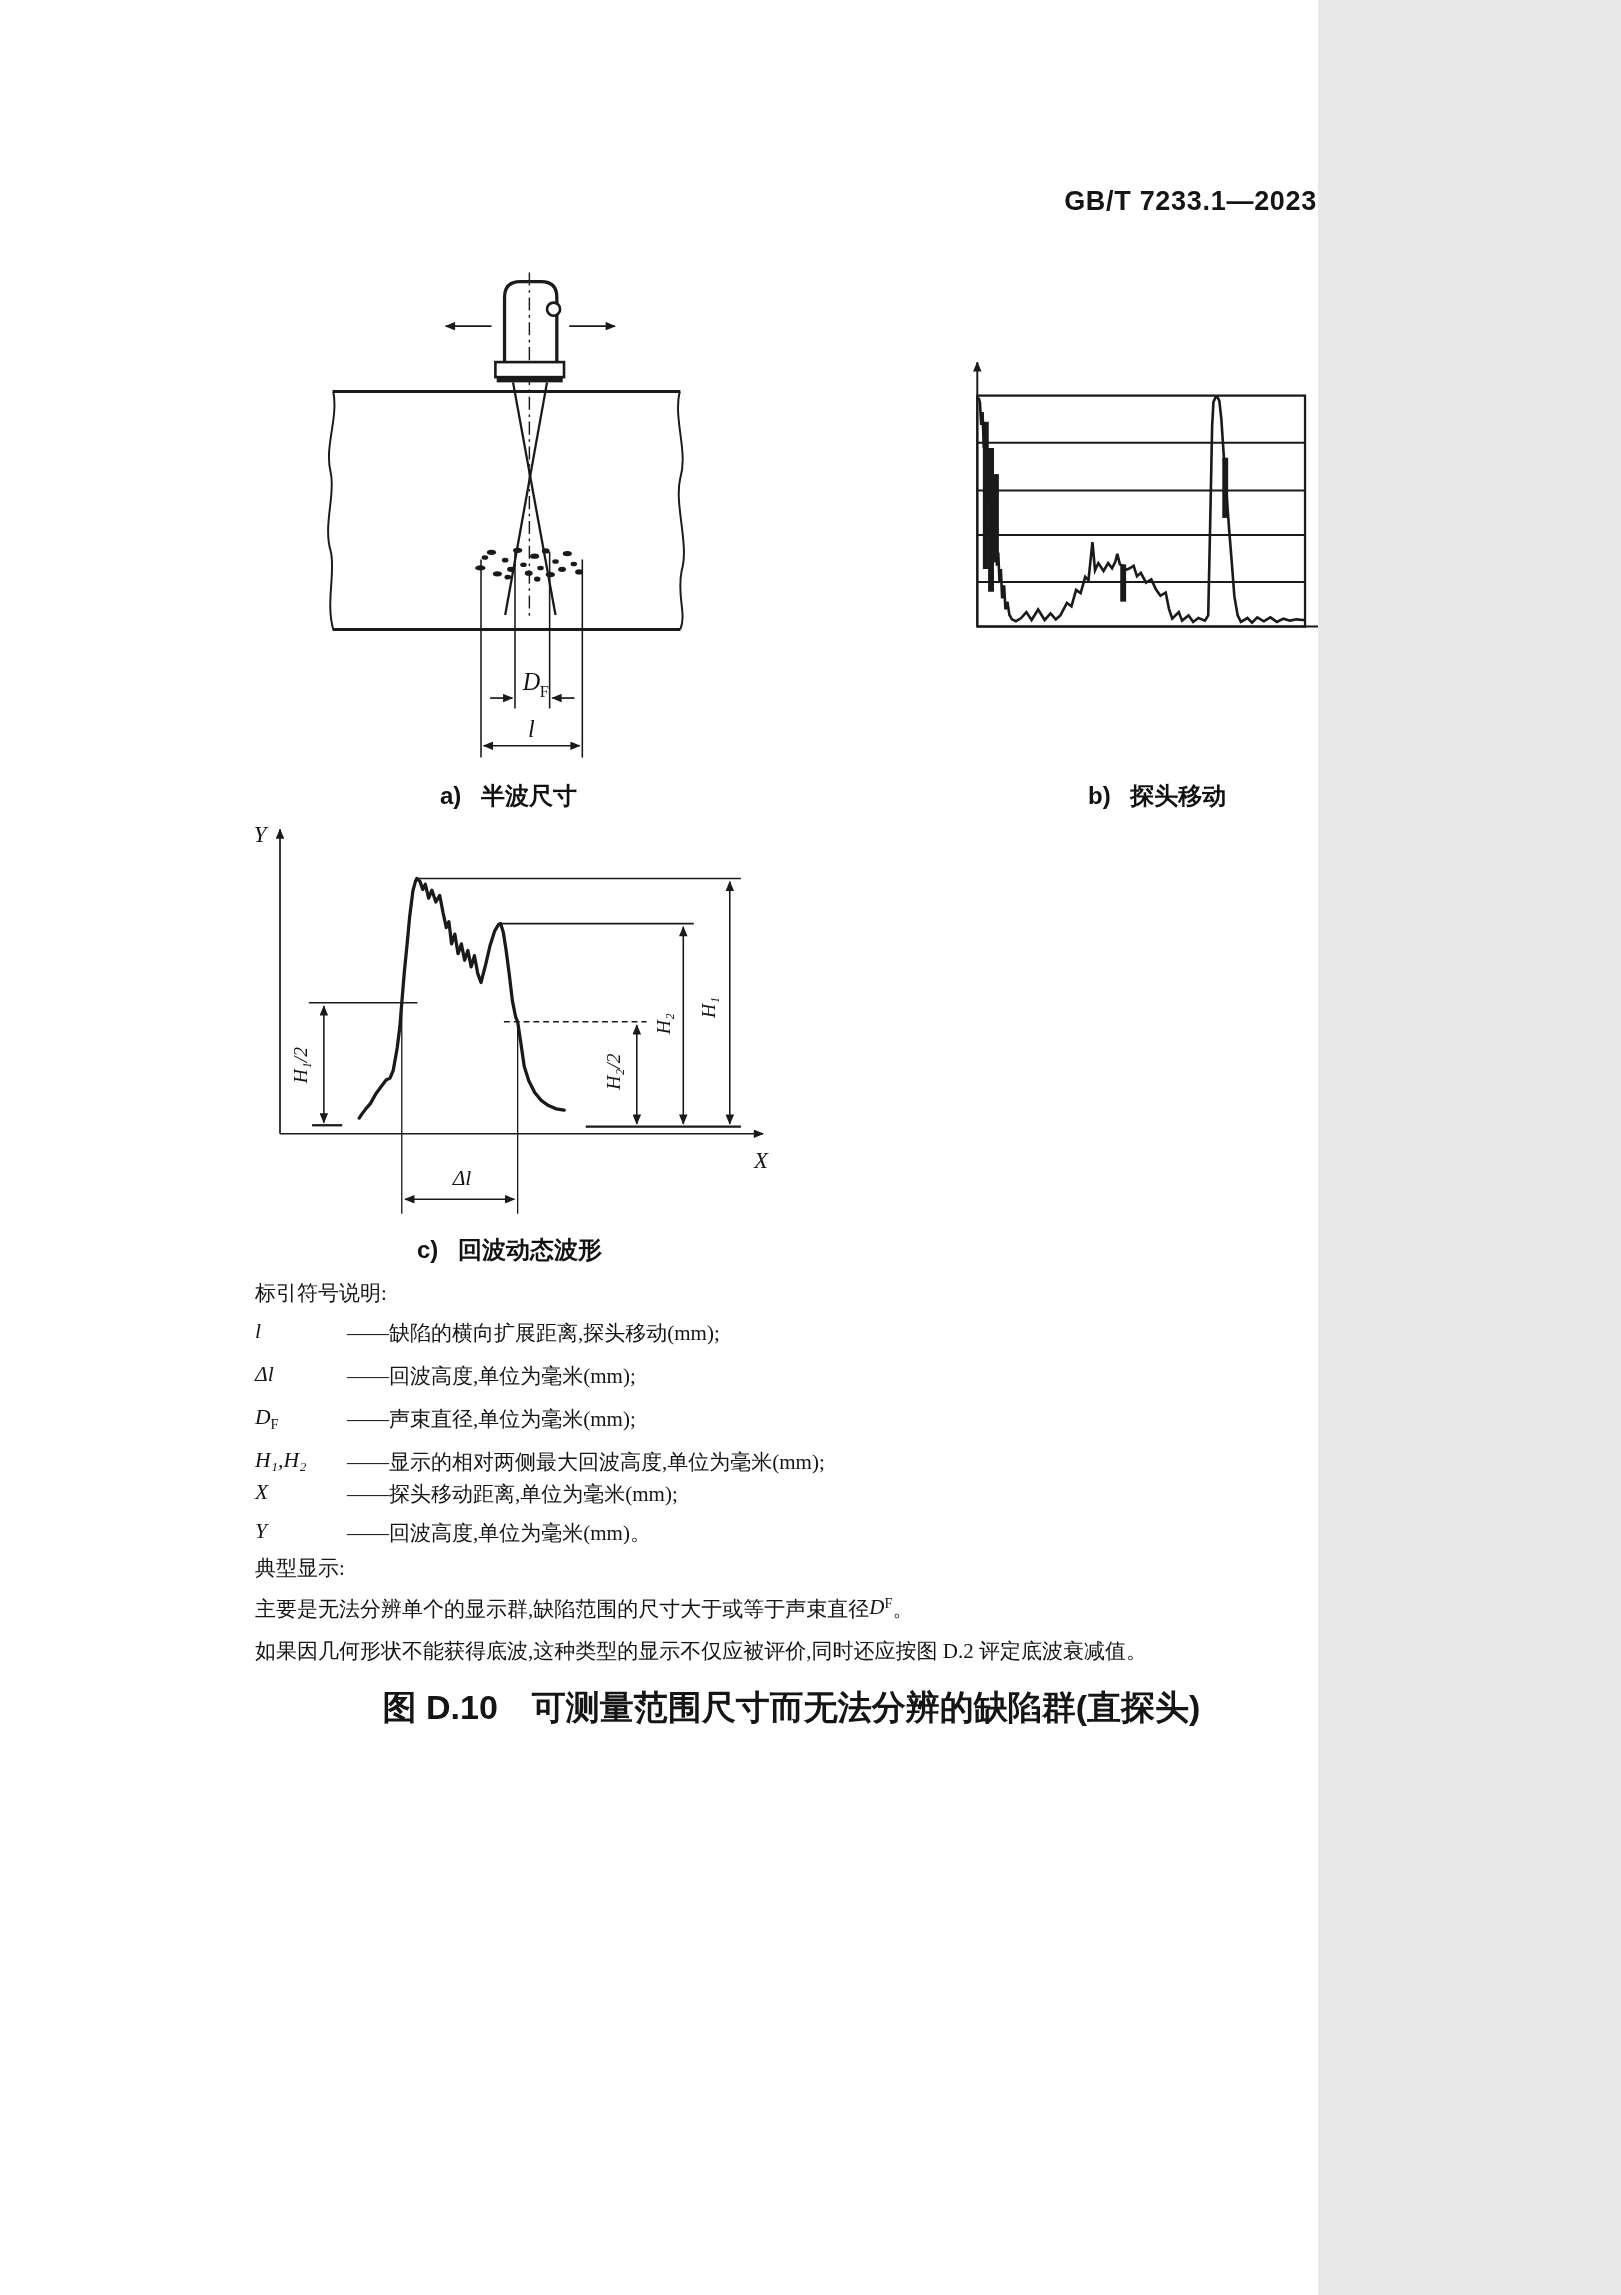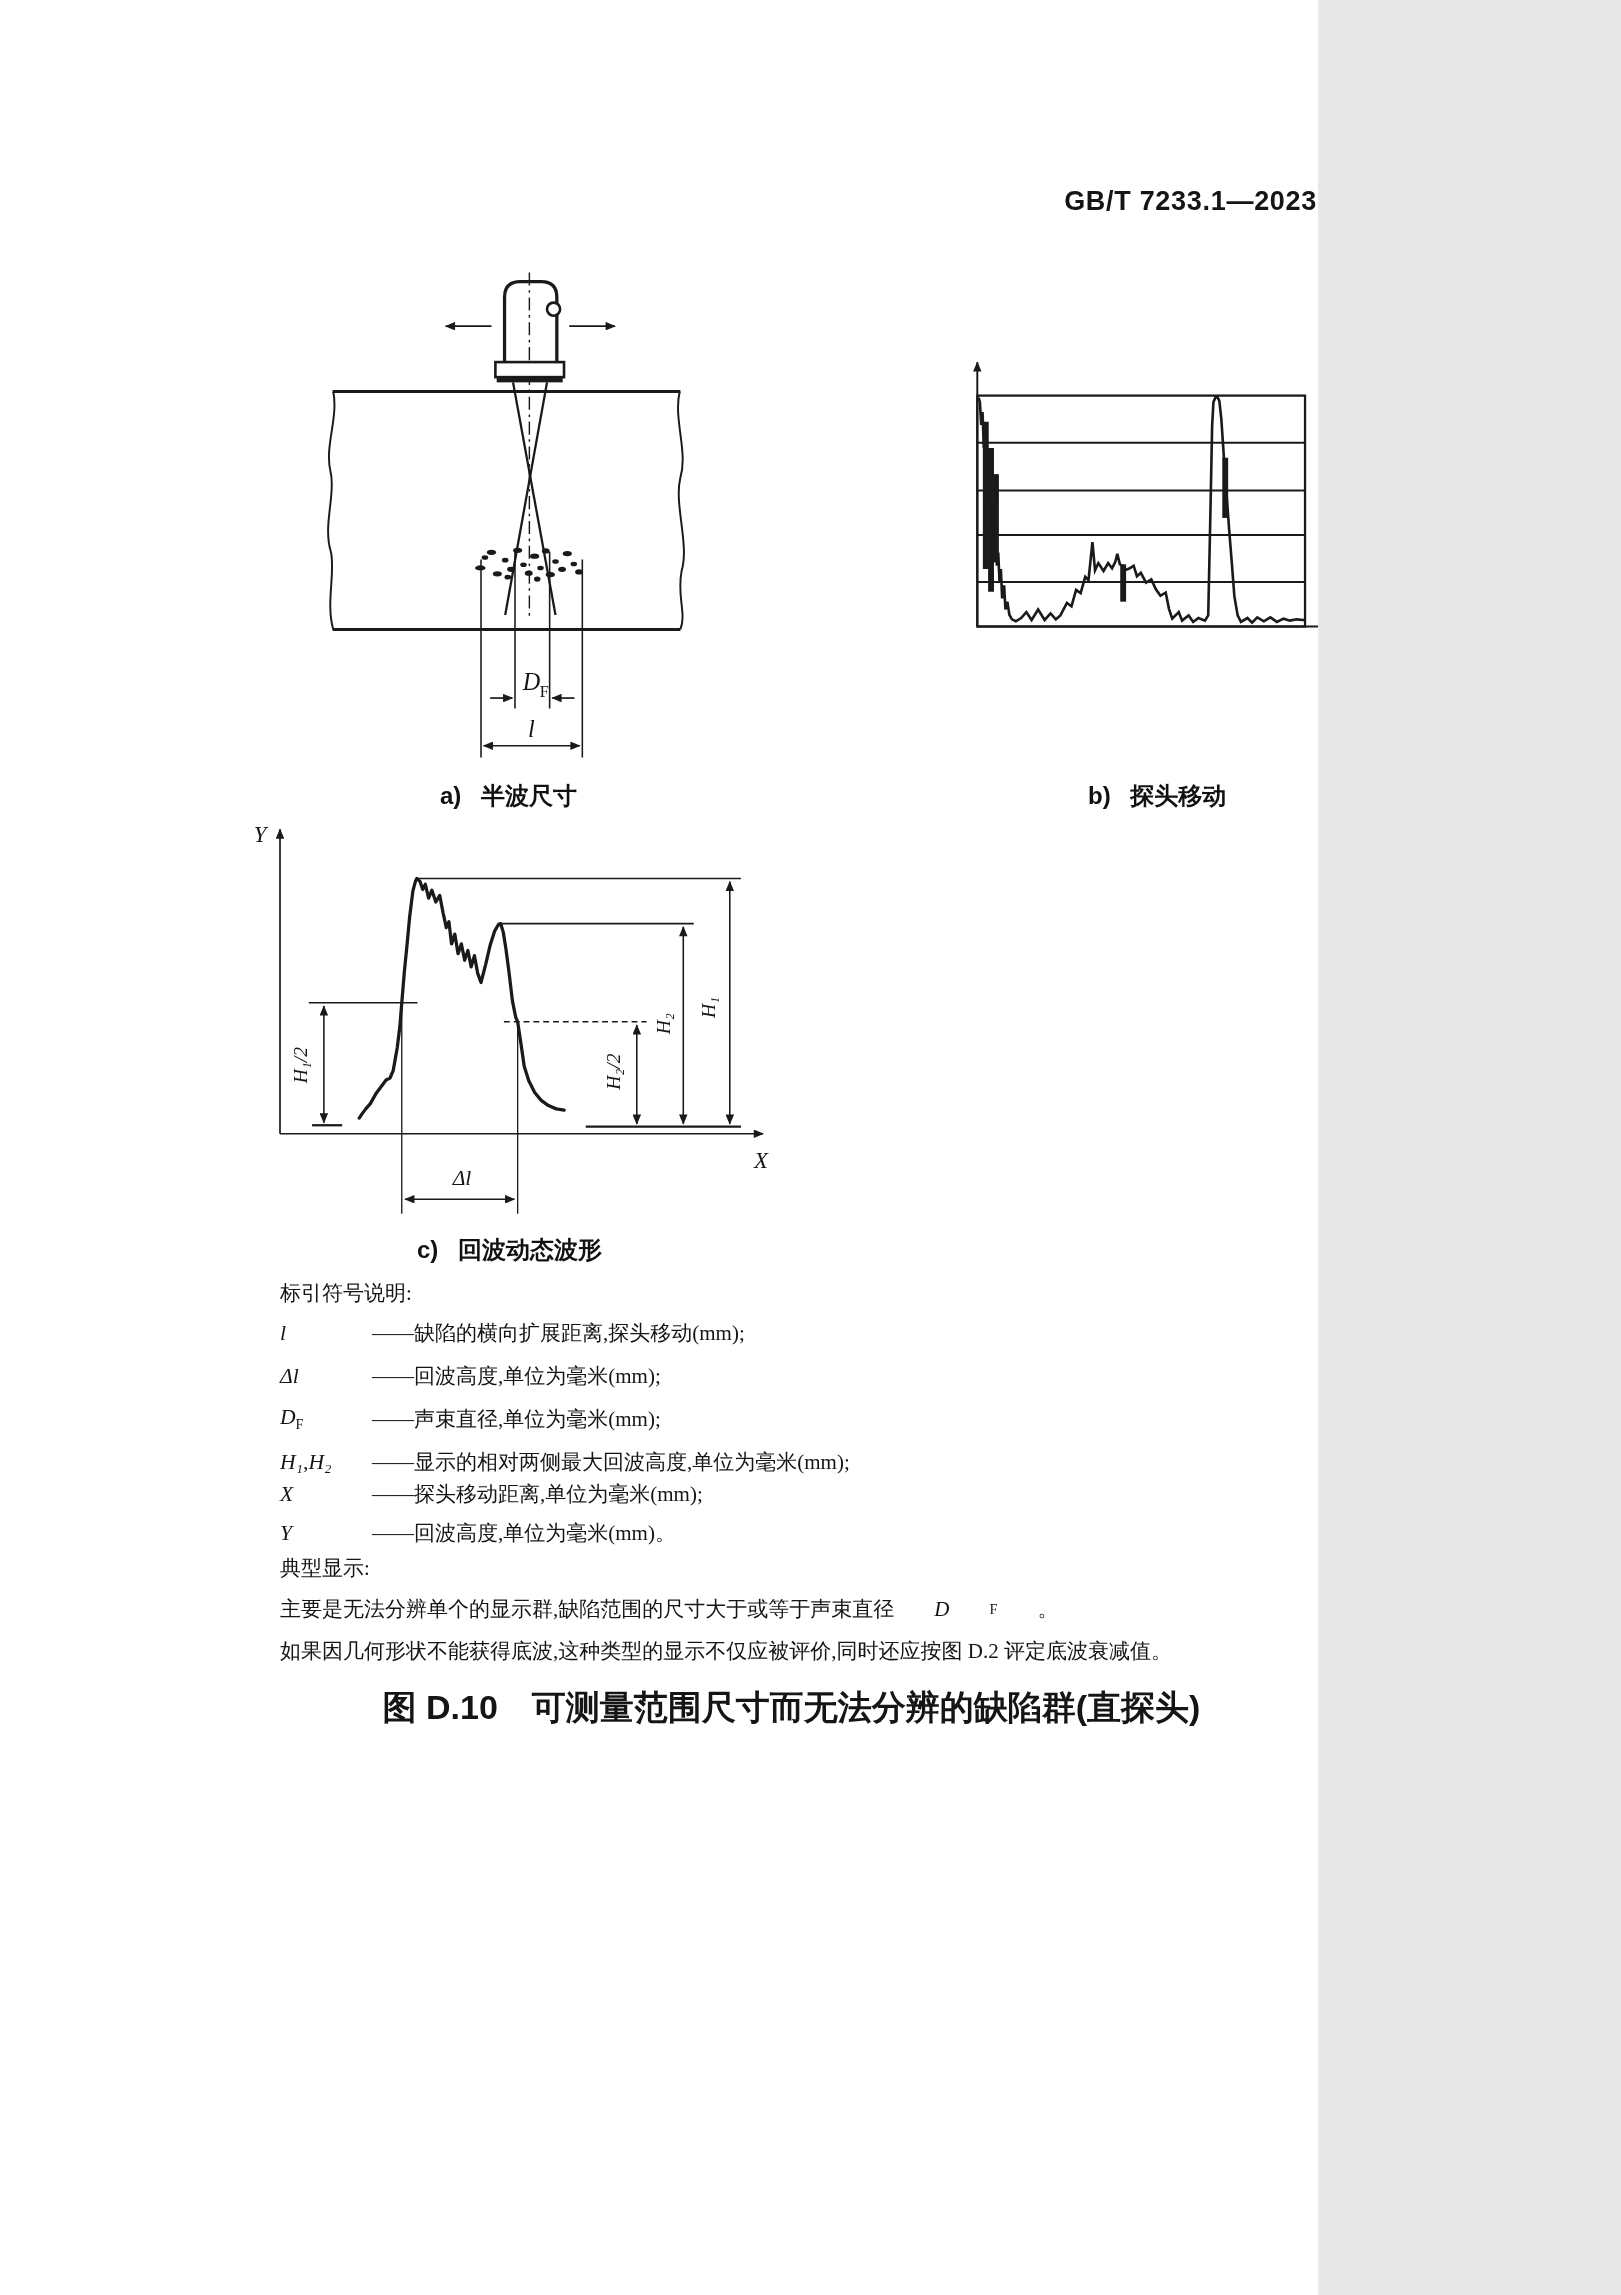--- a/index.html
+++ b/index.html
@@ -18,26 +18,26 @@
     font-family:"Liberation Sans", sans-serif;
     font-weight:bold;font-size:27px;letter-spacing:0.7px;
   }
   .sublabel{
     font-family:"Liberation Sans", sans-serif;
     font-weight:bold;font-size:24px;color:#111;
     white-space:nowrap;
   }
   .sublabel .t{margin-left:19.6px;}
   .legend{left:255px;top:1279px;width:1099px;font-size:21px;}
-  .legend .row{position:absolute;left:0;display:flex;align-items:center;white-space:nowrap;margin-left:25px;}
+  .legend .row{position:absolute;left:0;display:flex;align-items:flex-start;white-space:nowrap;}
   .legend .sym{flex:none;width:92px;font-style:italic;font-size:21.6px;}
   .legend .sym sub{font-style:normal;font-size:14.4px;}
   .legend .desc{font-size:21px;}
   .notes-heading{font-size:21px;}
-  .para{font-size:21px;white-space:nowrap;gap:40px;}
+  .para{font-size:21px;white-space:nowrap;}
   .para sub{font-size:14.4px;}
   .caption{
     left:255px;top:1685px;width:1073px;text-align:center;
     font-family:"Liberation Sans", sans-serif;
     font-weight:bold;font-size:34px;
   }
   .pageno{left:1399px;top:2122px;font-size:23px;}
   svg{overflow:visible;}
   svg text{font-family:"Liberation Serif", serif;fill:#151515;}
   .it{font-style:italic;}

